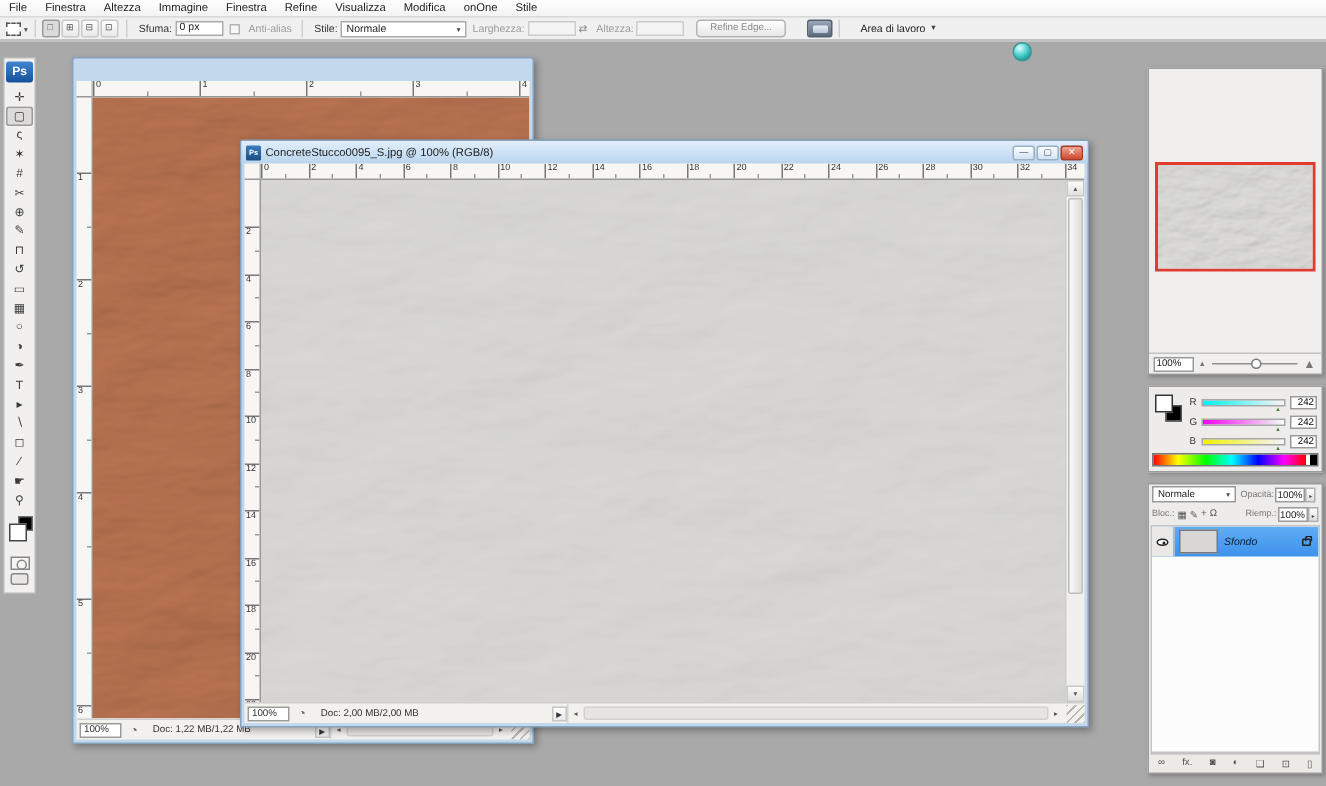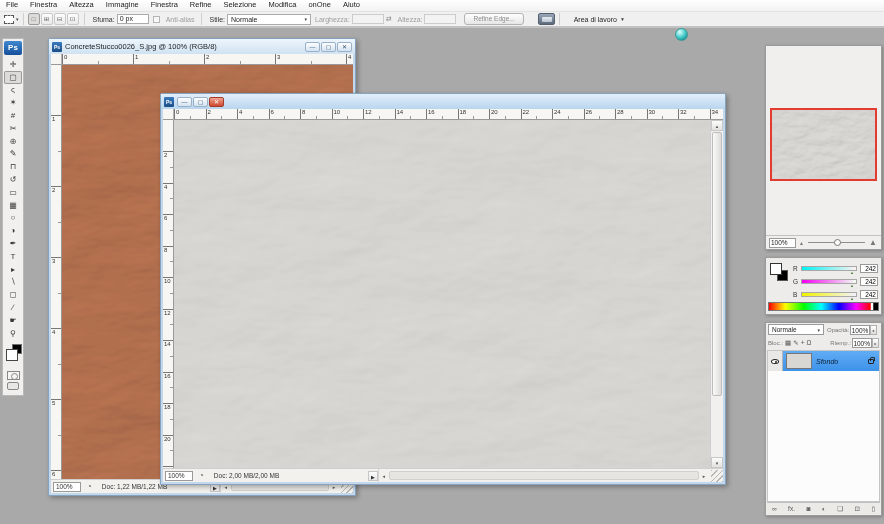--- a/index.html
+++ b/index.html
@@ -180,24 +180,24 @@
 <div id="app">
 
   <div class="menubar">
 
   <span class="menu-item">File</span>
       <span class="menu-item">Finestra</span>
       <span class="menu-item">Altezza</span>
       <span class="menu-item">Immagine</span>
       <span class="menu-item">Finestra</span>
       <span class="menu-item">Refine</span>
-      <span class="menu-item">Selezione</span>
+      <span class="menu-item">Visualizza</span>
       <span class="menu-item">Modifica</span>
       <span class="menu-item">onOne</span>
-      <span class="menu-item">Aiuto</span>
+      <span class="menu-item">Stile</span>
     </div>
 
   <div class="optionsbar">
     <div class="tool-preset">
       <span class="preset-icon"></span>
       <span class="caret">▾</span>
     </div>
     <div class="ob-sep"></div>
     <span style="display:flex">
 
@@ -306,29 +306,20 @@
       </div>
     <div class="tb-swatches">
       <span class="tb-bg-swatch"></span>
       <span class="tb-fg-swatch"></span>
     </div>
     <div class="tb-qmask"></div>
     <div class="tb-smode"></div>
   </div>
 
   <div class="doc-window win1">
-    <div class="titlebar">
-      <span class="doc-icon">Ps</span>
-      <span class="title-text">ConcreteStucco0026_S.jpg @ 100% (RGB/8)</span>
-      <span class="win-btns">
-        <span class="wbtn">—</span>
-        <span class="wbtn">▢</span>
-        <span class="wbtn">✕</span>
-      </span>
-    </div>
     <div class="win-body">
       <div class="ruler-corner"></div>
       <div class="ruler-h">
 
       <span class="h-cell">0</span>
           <span class="h-cell">1</span>
           <span class="h-cell">2</span>
           <span class="h-cell">3</span>
           <span class="h-cell">4</span>
         </div>
@@ -366,20 +357,21 @@
           <span class="harrow">▸</span>
           <span class="grip"></span>
         </span>
       </div>
     </div>
   </div>
 
   <div class="doc-window win2">
     <div class="titlebar">
       <span class="doc-icon">Ps</span>
+      <span class="title-text">ConcreteStucco0095_S.jpg @ 100% (RGB/8)</span>
       <span class="win-btns">
         <span class="wbtn">—</span>
         <span class="wbtn">▢</span>
         <span class="wbtn close-active">✕</span>
       </span>
     </div>
     <div class="win-body">
       <div class="ruler-corner"></div>
       <div class="ruler-h">
 

